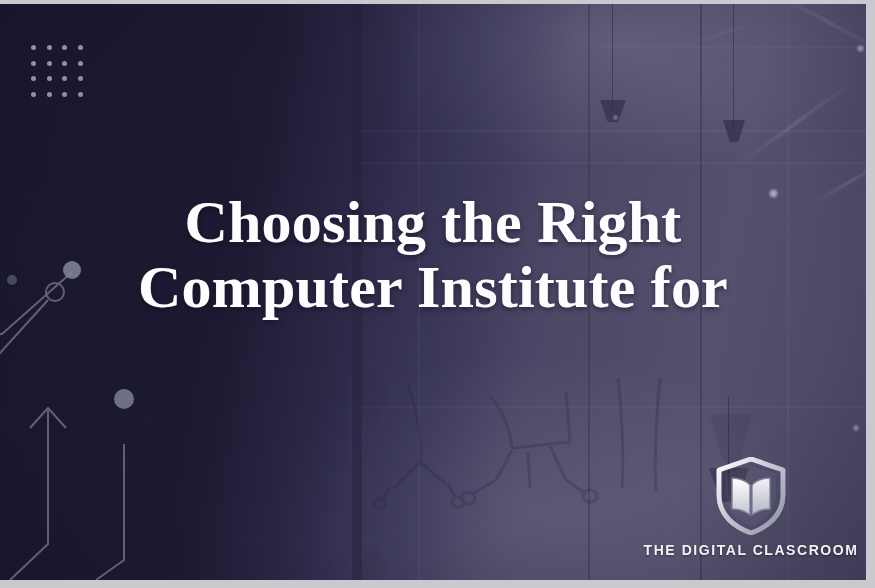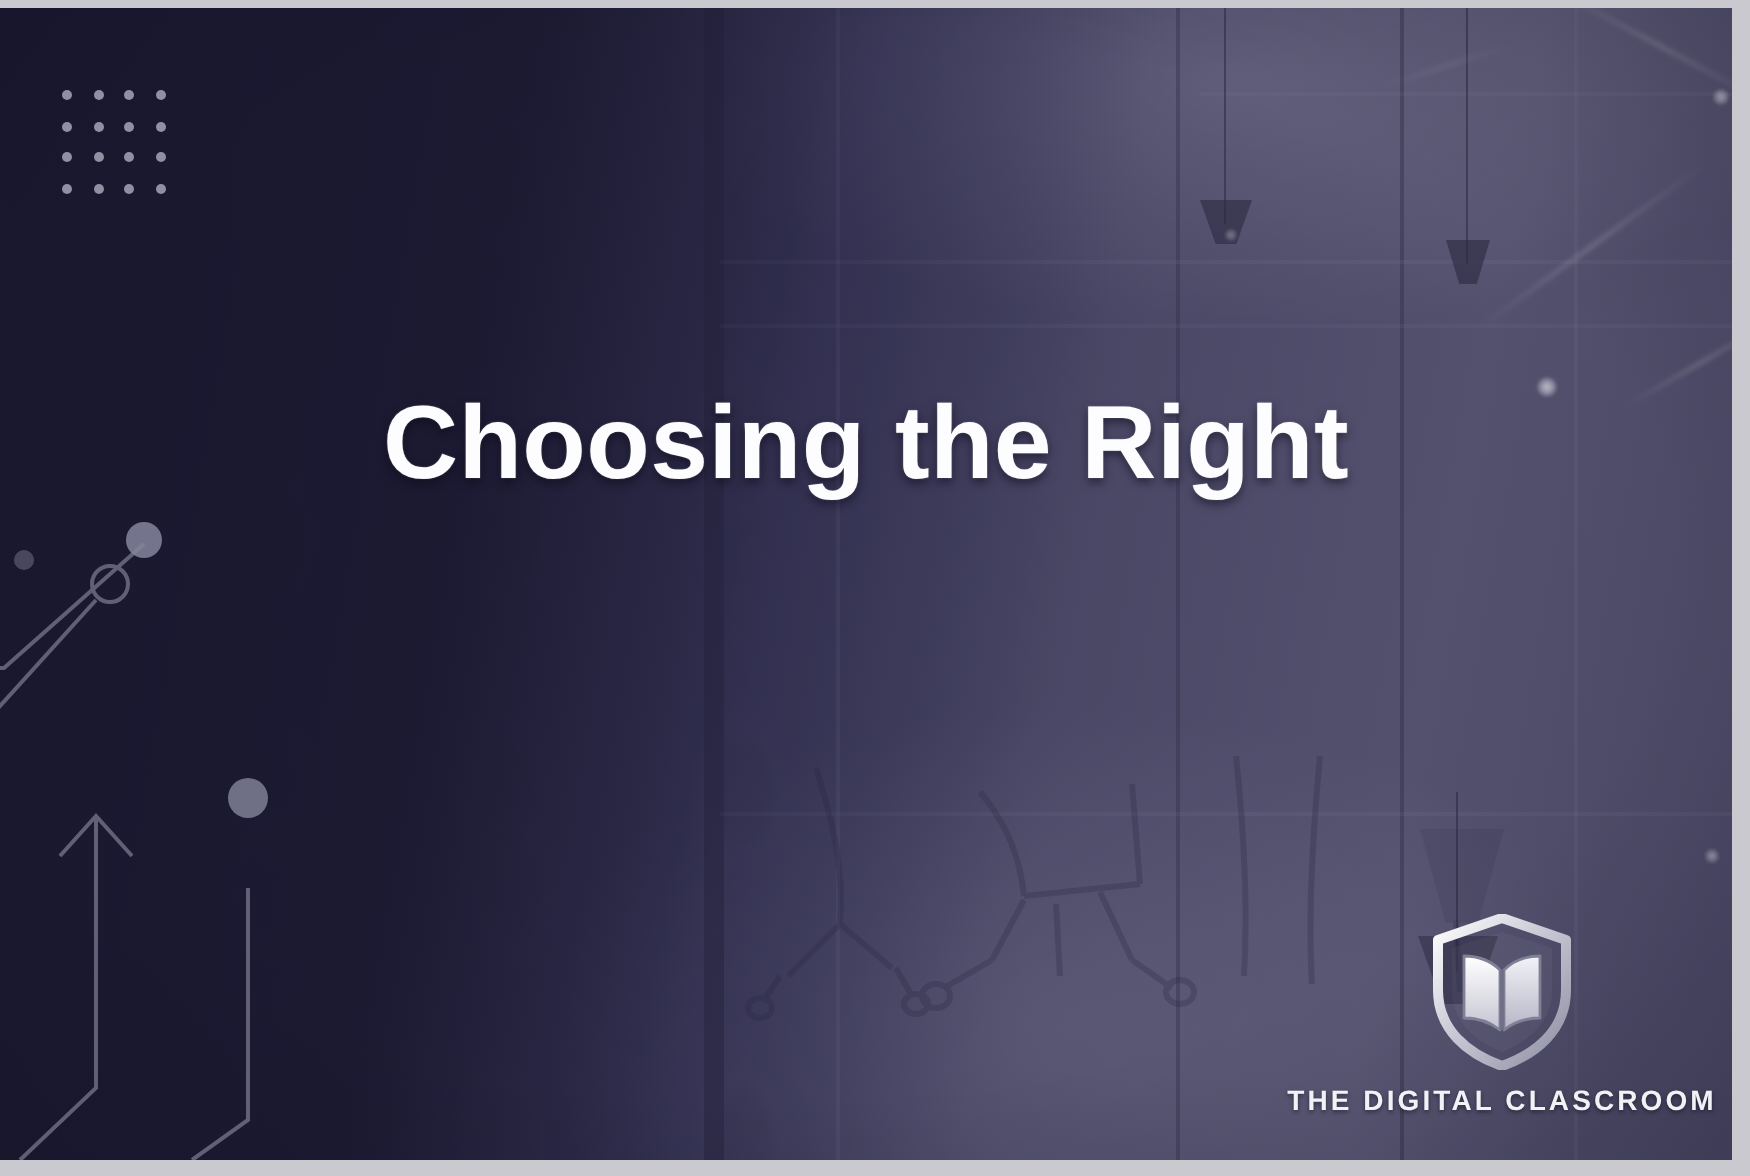--- a/index.html
+++ b/index.html
@@ -200,23 +200,23 @@
   
   .title-block {
     position: absolute;
     left: 0;
     right: 0;
     top: 186px;
     text-align: center;
     padding: 0 70px;
   }
   .title-line {
-    font-family: Liberation Sans, sans-serif;
+    font-family: Liberation Serif, serif;
     font-weight: 700;
-    font-size: 52px;
+    font-size: 60px;
     line-height: 65px;
     letter-spacing: 0.2px;
     color: #fdfdff;
     text-shadow: 0 2px 5px rgba(8,7,20,0.55), 0 0 1px rgba(255,255,255,0.35);
     white-space: nowrap;
   }
 
   
   .logo-block {
     position: absolute;
@@ -387,20 +387,21 @@
       <div class="dot-cell">
           <span class="dot"></span>
         </div>
       <div class="dot-cell">
           <span class="dot"></span>
         </div>
     </div>
 
     <div class="title-block">
       <div class="title-line">Choosing the Right</div>
+      <div class="title-line">Computer Institute for</div>
     </div>
 
     <div class="logo-block">
       <div class="logo-mark">
         <svg width="72" height="78" viewBox="0 0 72 78" fill="none" xmlns="http://www.w3.org/2000/svg">
           <defs>
             <linearGradient id="silver" x1="0" y1="0" x2="1" y2="1">
               <stop offset="0%" stop-color="#ffffff"></stop>
               <stop offset="45%" stop-color="#c9c9d6"></stop>
               <stop offset="100%" stop-color="#8d8da2"></stop>

